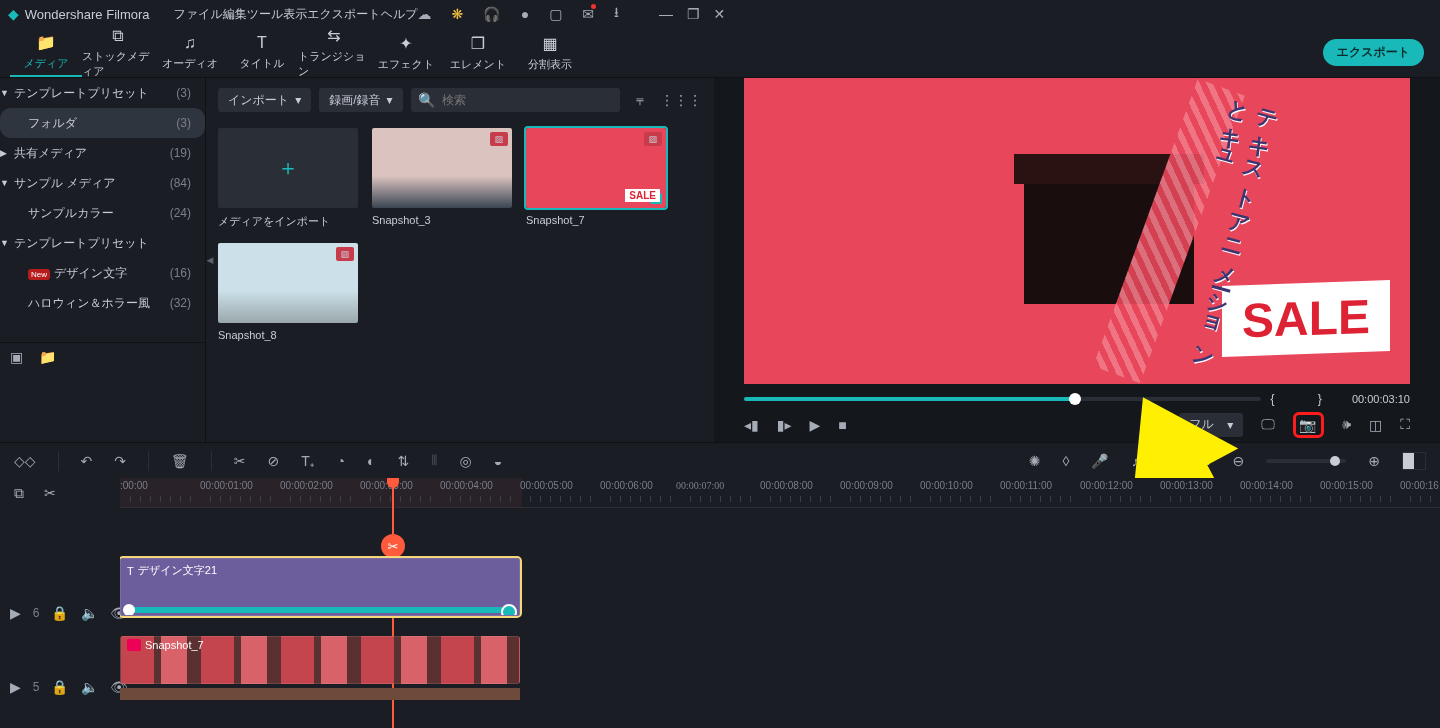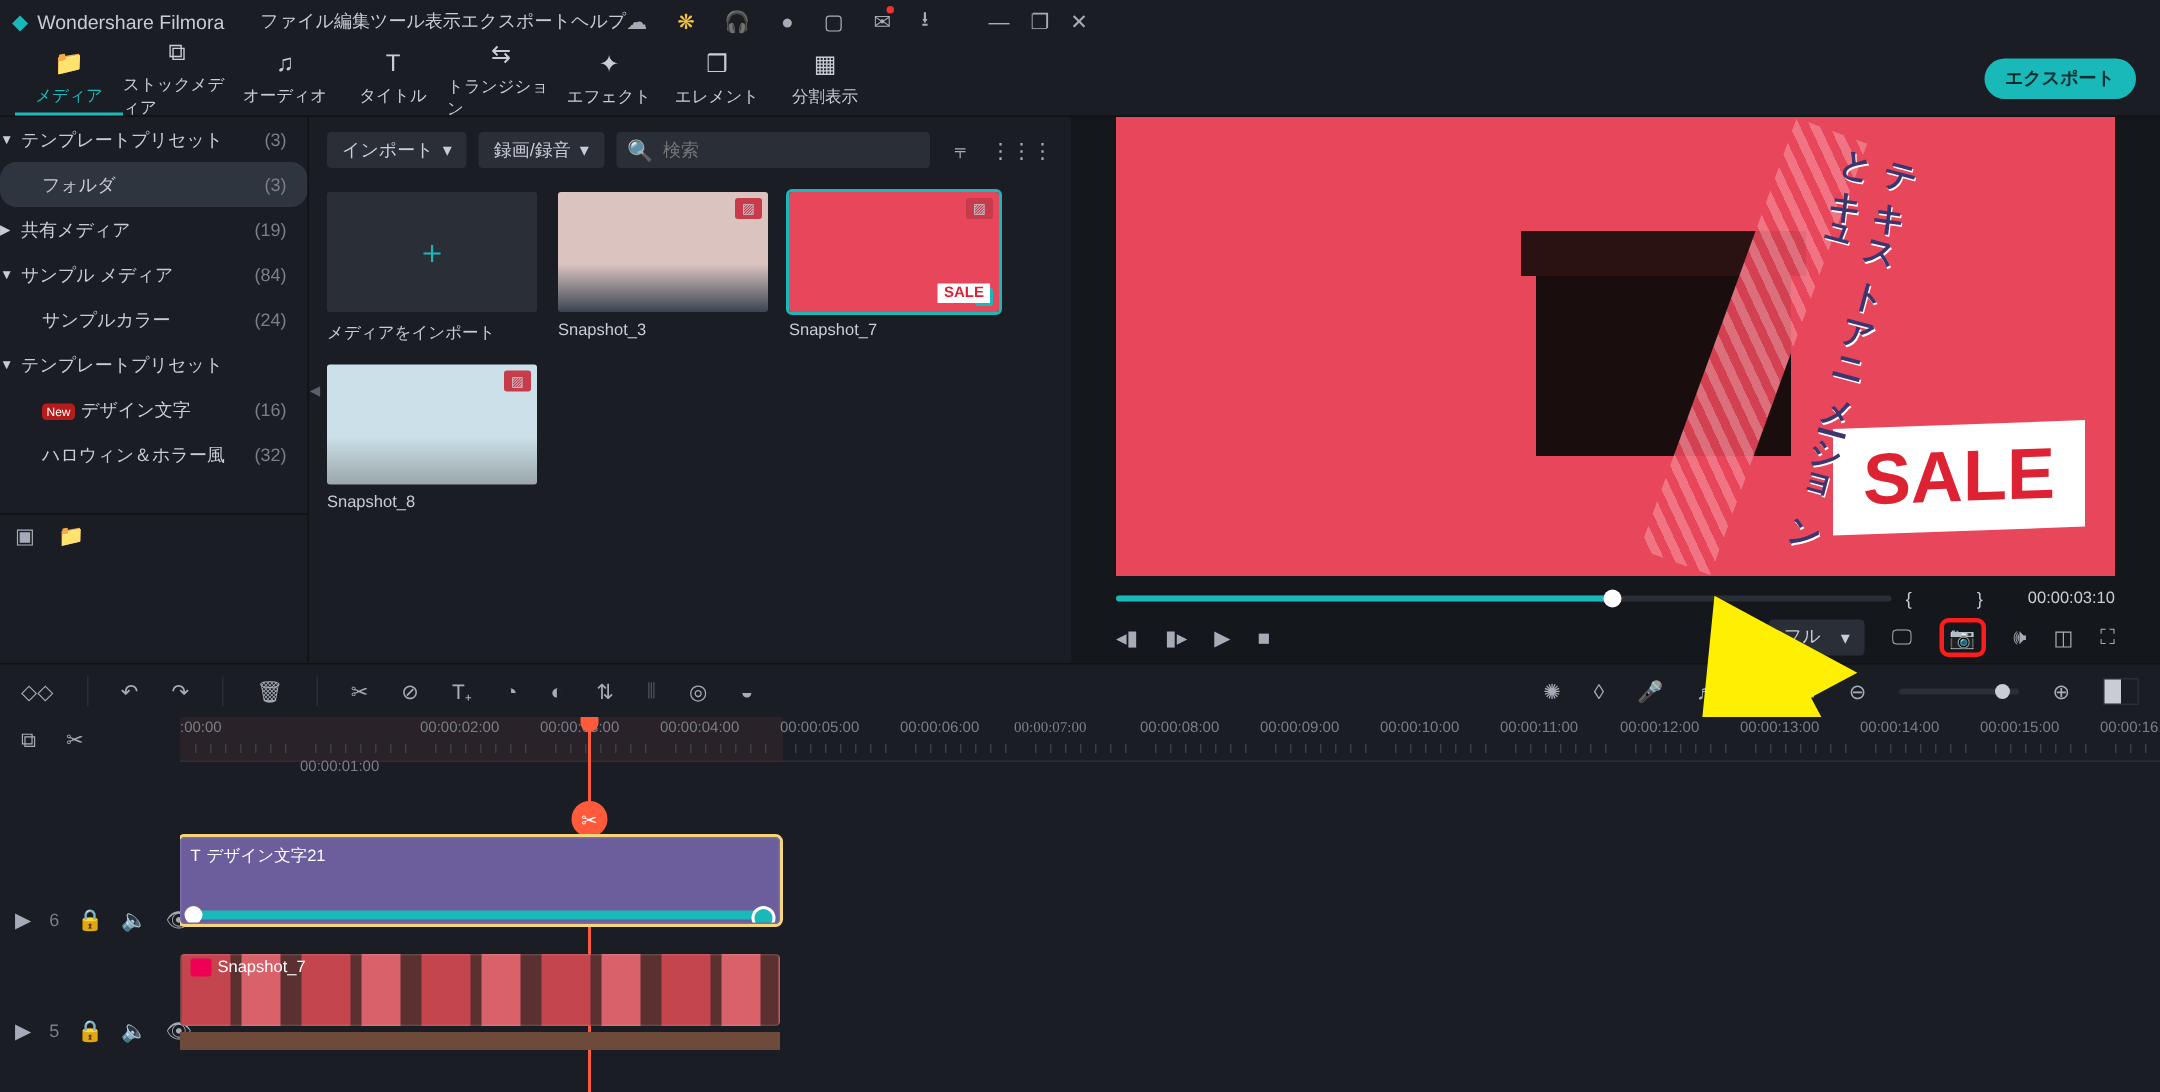--- a/index.html
+++ b/index.html
@@ -386,21 +386,21 @@
     <div class="ruler" id="ruler">
       <div class="played-overlay" id="played" style="width: 402px;"></div>
     <div class="tick" style="left: 0px;">:00:00</div>
         <div class="minor" style="left: 10px;"></div>
         <div class="minor" style="left: 20px;"></div>
         <div class="minor" style="left: 30px;"></div>
         <div class="minor" style="left: 40px;"></div>
         <div class="minor" style="left: 50px;"></div>
         <div class="minor" style="left: 60px;"></div>
         <div class="minor" style="left: 70px;"></div>
-        <div class="tick" style="left: 80px; margin-top: 26px;">00:00:01:00</div>
+        <div class="tick" style="left: 80px;">00:00:01:00</div>
         <div class="minor" style="left: 90px;"></div>
         <div class="minor" style="left: 100px;"></div>
         <div class="minor" style="left: 110px;"></div>
         <div class="minor" style="left: 120px;"></div>
         <div class="minor" style="left: 130px;"></div>
         <div class="minor" style="left: 140px;"></div>
         <div class="minor" style="left: 150px;"></div>
         <div class="tick" style="left: 160px;">00:00:02:00</div>
         <div class="minor" style="left: 170px;"></div>
         <div class="minor" style="left: 180px;"></div>

